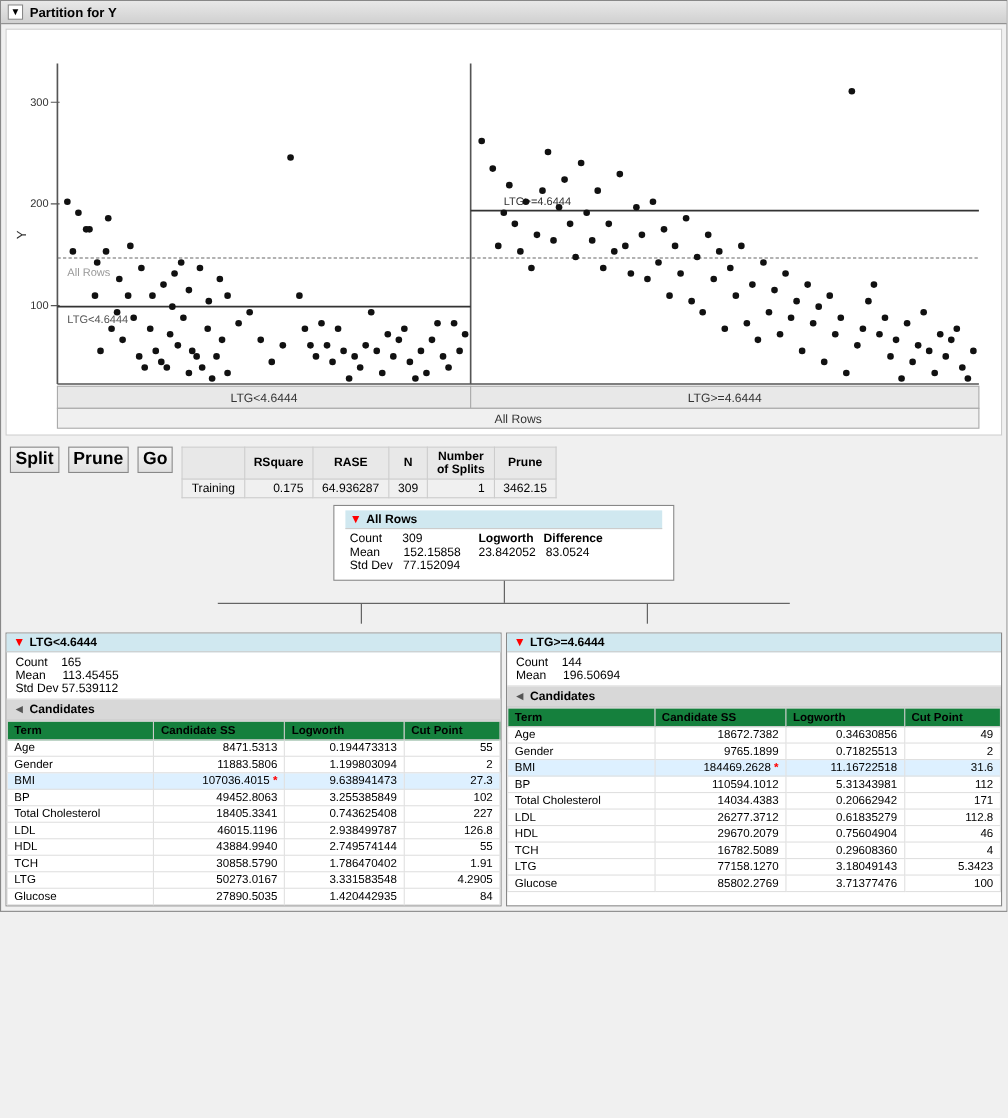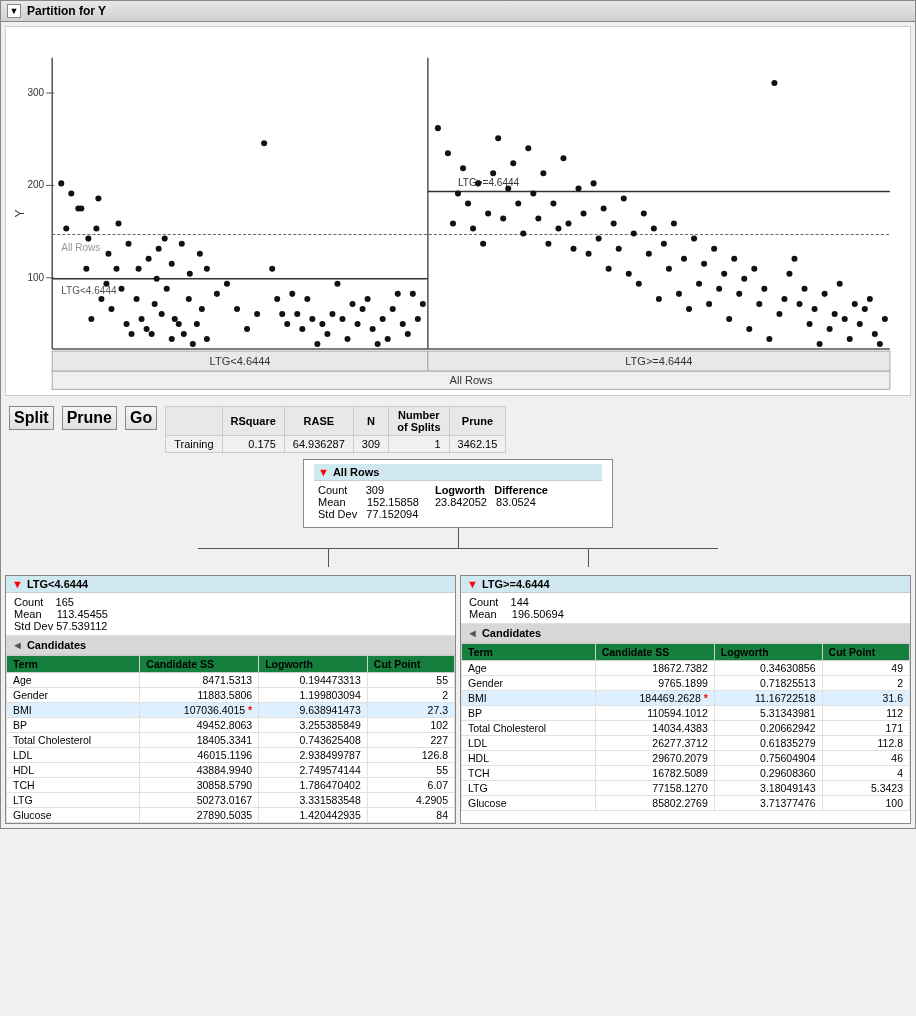--- a/index.html
+++ b/index.html
@@ -507,21 +507,21 @@
             <tr>
     <td>HDL</td>
     <td>43884.9940</td>
     <td>2.749574144</td>
     <td>55</td>
   </tr>
             <tr>
     <td>TCH</td>
     <td>30858.5790</td>
     <td>1.786470402</td>
-    <td>6.07</td>
+    <td>1.91</td>
   </tr>
             <tr>
     <td>LTG</td>
     <td>50273.0167</td>
     <td>3.331583548</td>
     <td>4.2905</td>
   </tr>
             <tr>
     <td>Glucose</td>
     <td>27890.5035</td>

